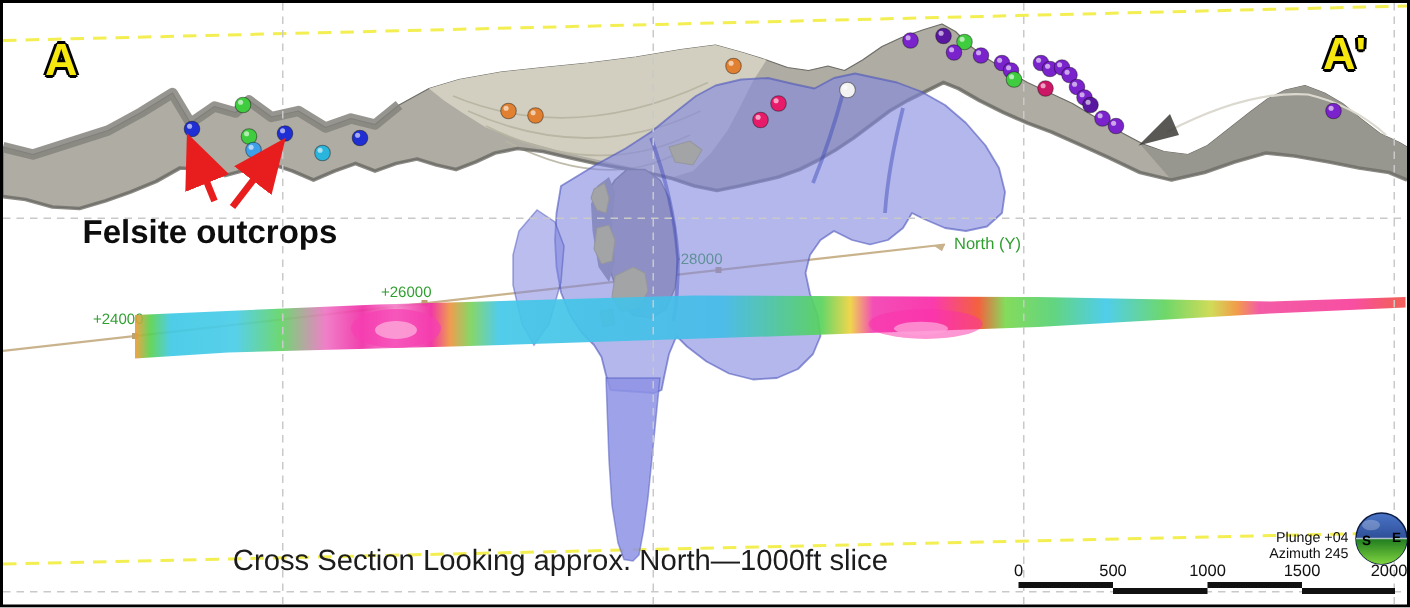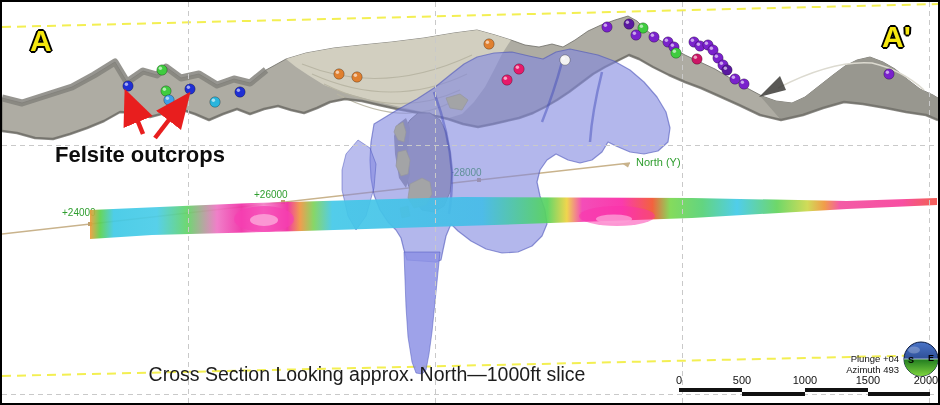--- a/index.html
+++ b/index.html
@@ -4,21 +4,21 @@
 <style>
   html,body{margin:0;padding:0;background:#e8e8e8;font-family:"Liberation Sans",sans-serif;}
   #stage{position:relative;width:940px;height:405px;background:#ffffff;border:2px solid #000;box-sizing:border-box;overflow:hidden;margin:0 auto;}
   #scene{position:absolute;left:0;top:0;width:936px;height:401px;}
   .overlay{position:absolute;margin:0;padding:0;}
   #label-a,#label-a2{font-size:30px;font-weight:bold;color:#f6e70f;
     text-shadow:-2px 0 #000,2px 0 #000,0 -2px #000,0 2px #000,-1px -1px #000,1px 1px #000,-1px 1px #000,1px -1px #000;}
   #label-a{left:28px;top:22px;}
   #label-a2{left:880px;top:18px;}
   #felsite-note{left:8px;top:136px;font-size:22px;font-weight:bold;color:#0d0d0d;line-height:34px;white-space:nowrap;margin-left:45px;}
-  #caption{left:140px;top:361px;width:450px;text-align:center;font-size:19.5px;color:#1c1c1c;white-space:nowrap;}
+  #caption{left:140px;top:361px;width:450px;text-align:right;font-size:19.5px;color:#1c1c1c;white-space:nowrap;}
   #view-info{left:813px;top:351px;width:84px;text-align:right;font-size:9.5px;line-height:1.2;color:#111;}
 </style>
 </head>
 <body>
 
 <div id="stage">
 
 <svg id="scene" viewBox="0 0 936 401">
   <defs>
     <linearGradient id="sliceGrad" x1="88" y1="0" x2="935" y2="0" gradientUnits="userSpaceOnUse">
@@ -328,16 +328,16 @@
 <div class="overlay" id="label-a2">A'</div>
 
 <div class="overlay" id="felsite-note">
   <div>Felsite outcrops</div>
 </div>
 
 <div class="overlay" id="caption">Cross Section Looking approx. North—1000ft slice</div>
 
 <div class="overlay" id="view-info">
   <div>Plunge +04</div>
-  <div>Azimuth 493</div>
+  <div>Azimuth 245</div>
 </div>
 
 </div>
 
 </body></html>

